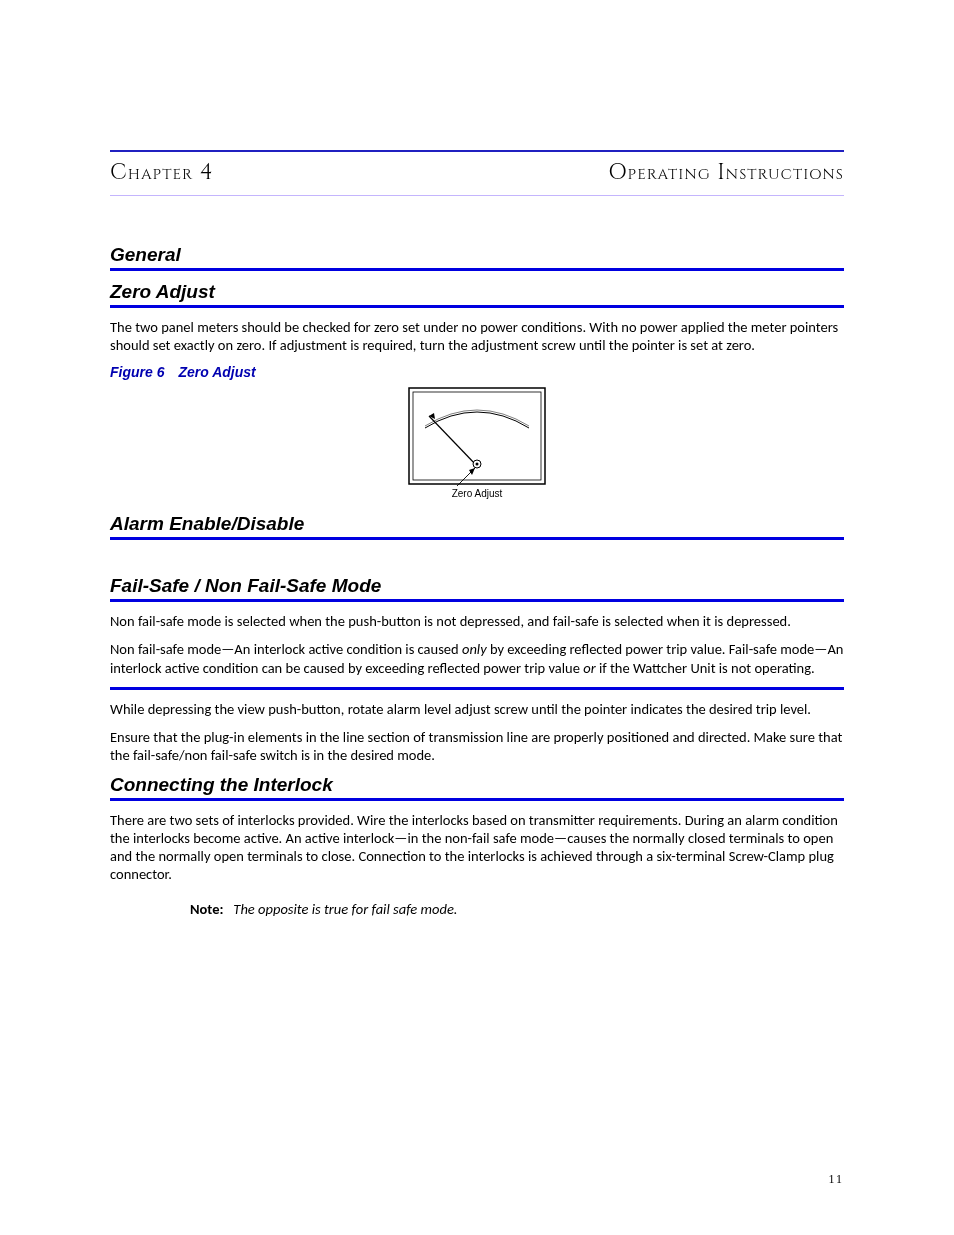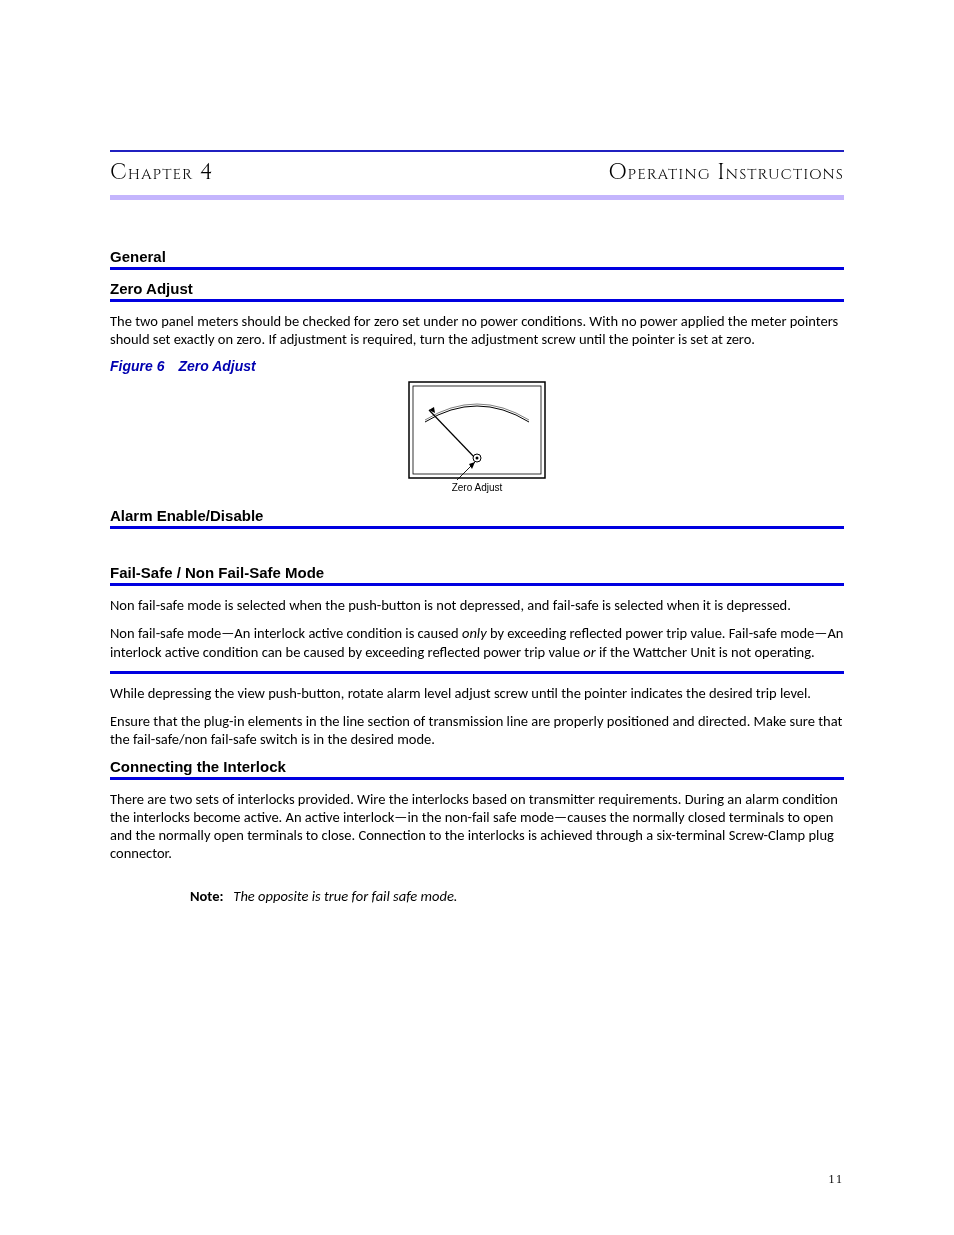--- a/index.html
+++ b/index.html
@@ -11,37 +11,38 @@
   }
   .page {
     width: 954px;
     height: 1235px;
     box-sizing: border-box;
     padding: 150px 110px 0 110px;
     position: relative;
   }
   .chapter-header {
     border-top: 2px solid #2020c0;
-    border-bottom: 5px solid #c4b5fd;
+    border-bottom: 1px solid #c4b5fd;
     padding: 6px 0 8px 0;
     margin-bottom: 48px;
     display: flex;
     justify-content: space-between;
     font-family: "Trajan Pro", "Cinzel", Georgia, serif;
     letter-spacing: 1px;
     font-size: 22px;
     font-variant: small-caps;
   }
   .section-heading {
     font-family: Arial, Helvetica, sans-serif;
     font-weight: bold;
-    font-size: 15px;
+    font-size: 19px;
     margin-bottom: 2px;
     margin-top: 6px;
     display: block;
+    font-style: italic;
   }
   .section-rule {
     border: none;
     border-top: 3px solid #0000e0;
     margin: 0 0 10px 0;
   }
   p.body {
     font-size: 14.5px;
     line-height: 1.25;
     margin: 10px 0 10px 0;
@@ -62,21 +63,21 @@
     margin-bottom: 14px;
   }
   .meter-svg { display: block; }
   .meter-label {
     font-family: Arial, Helvetica, sans-serif;
     font-size: 10px;
     text-align: center;
     margin-top: 2px;
   }
   .note {
-    margin: 24px 0 0 80px;
+    margin: 16px 0 0 80px;
     font-size: 14.5px;
   }
   .note-label {
     font-weight: bold;
   }
   .note-text {
     font-style: italic;
   }
   .page-number {
     position: absolute;

